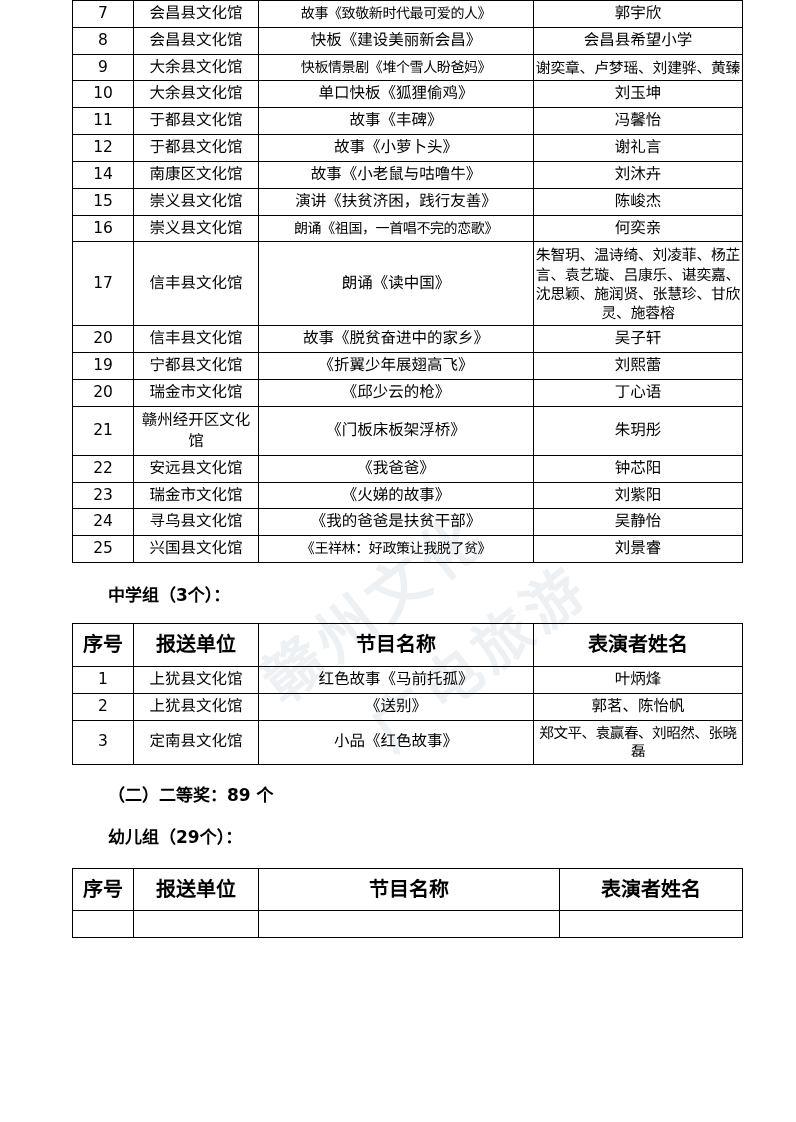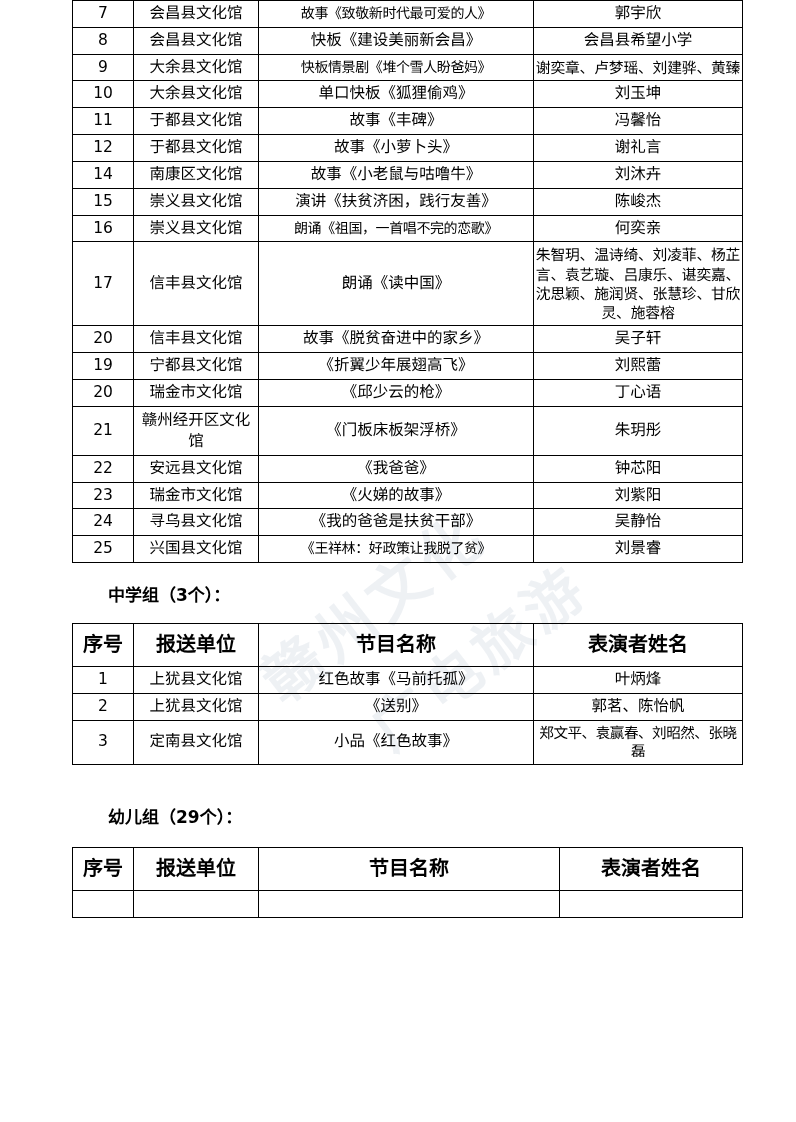--- a/index.html
+++ b/index.html
@@ -296,20 +296,21 @@
         <td class="idx">3</td>
         <td class="unit">定南县文化馆</td>
         <td class="prog">小品《红色故事》</td>
         <td class="perf tight">郑文平、袁赢春、刘昭然、张晓磊</td>
       </tr>
     </tbody>
   </table>
 
   <div class="gap-c"></div>
 
+  <div class="heading">（二）二等奖：89 个</div>
 
   <div class="gap-d"></div>
 
   <div class="heading">幼儿组（29个）：</div>
 
   <div class="gap-e"></div>
 
   <table class="doc-table t3">
     <thead>
       <tr>

